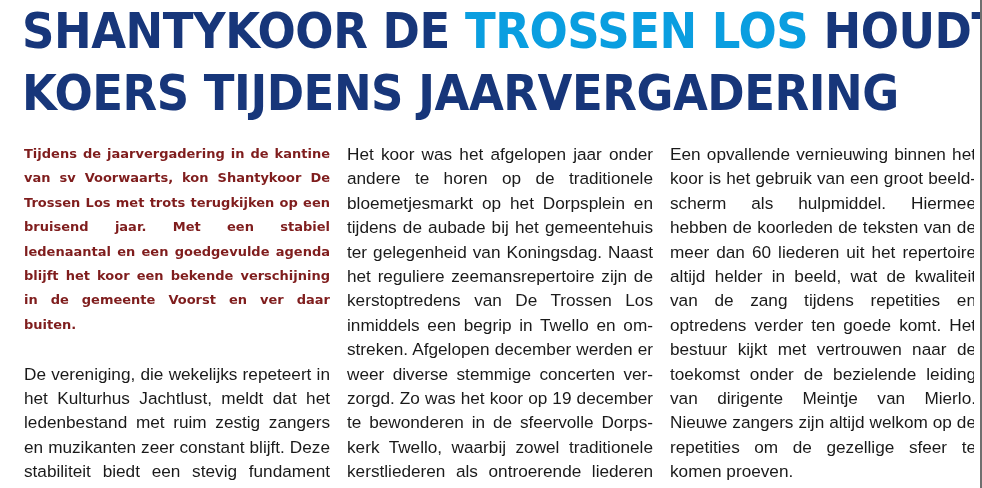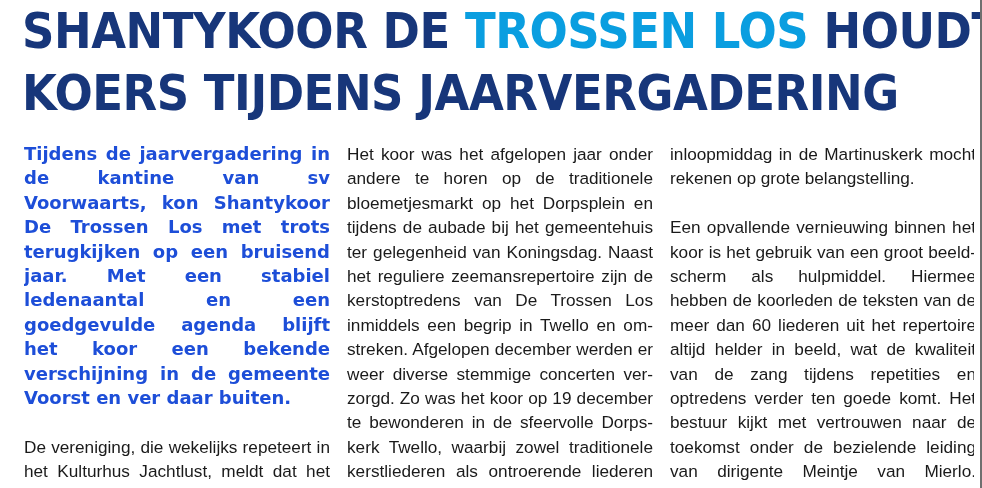--- a/index.html
+++ b/index.html
@@ -65,22 +65,22 @@
       hyphens: manual;
     }
     .col p { margin: 0; }
     .col p + p { margin-top: 24.4px; }
     .col-1 { left: 0; }
     .col-2 { left: 323px; }
     .col-3 { left: 646px; }
     .lead {
       font-family: "DejaVu Sans", sans-serif;
       font-weight: bold;
-      font-size: 18px;
-      color: #1d4ed8;
+      font-size: 13px;
+      color: #7f1d1d;
       letter-spacing: 0;
     }
   </style>
 </head>
 <body>
 
 <div class="page">
 
   <h1 class="headline">
     <span class="hl-line"><span>SHANTYKOOR DE </span><span class="hl-accent">TROSSEN LOS</span><span> HOUDT</span></span>
@@ -89,19 +89,18 @@
 
   <div class="columns">
     <div class="col col-1">
       <p class="lead">Tijdens de jaarvergadering in de kantine van sv Voorwaarts, kon Shantykoor De Trossen Los met trots terugkijken op een bruisend jaar. Met een stabiel ledenaantal en een goedgevulde agenda blijft het koor een bekende verschijning in de gemeente Voorst en ver daar buiten.</p>
       <p>De vereniging, die wekelijks repeteert in het Kulturhus Jachtlust, meldt dat het ledenbestand met ruim zestig zangers en muzikanten zeer constant blijft. Deze stabiliteit biedt een stevig fundament voor het groeiend aantal optredens.</p>
     </div>
     <div class="col col-2">
       <p>Het koor was het afgelopen jaar on­der andere te horen op de traditionele bloemetjesmarkt op het Dorpsplein en tijdens de aubade bij het gemeentehuis ter gelegenheid van Koningsdag. Naast het reguliere zeemansrepertoire zijn de kerstoptredens van De Trossen Los inmiddels een begrip in Twello en om­streken. Afgelopen december werden er weer diverse stemmige concerten ver­zorgd. Zo was het koor op 19 december te bewonderen in de sfeervolle Dorps­kerk Twello, waarbij zowel traditionele kerstliederen als ontroerende liederen over de eenzame zeeman op zee ten ge­hore werden gebracht. Ook de jaarlijkse</p>
     </div>
     <div class="col col-3">
-      <p>inloopmiddag in de Martinuskerk mocht rekenen op grote belangstelling.</p>
       <p>Een opvallende vernieuwing binnen het koor is het gebruik van een groot beeld­scherm als hulpmiddel. Hiermee hebben de koorleden de teksten van de meer dan 60 liederen uit het repertoire altijd helder in beeld, wat de kwaliteit van de zang tijdens repetities en optredens ver­der ten goede komt. Het bestuur kijkt met vertrouwen naar de toekomst on­der de bezielende leiding van dirigente Meintje van Mierlo. Nieuwe zangers zijn altijd welkom op de repetities om de ge­zellige sfeer te komen proeven.</p>
     </div>
   </div>
 
   <div class="right-rule"></div>
 </div>
 
 </body></html>

